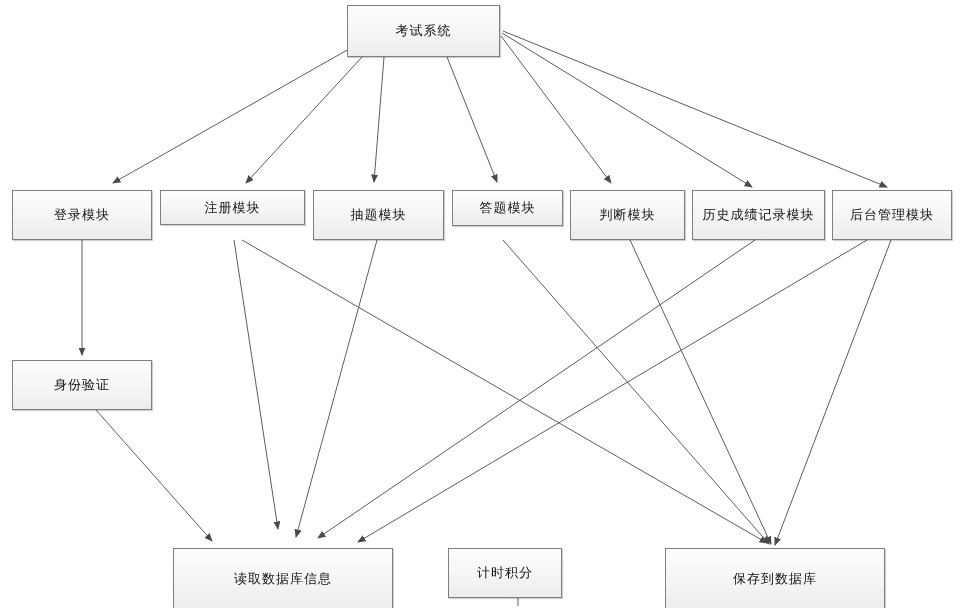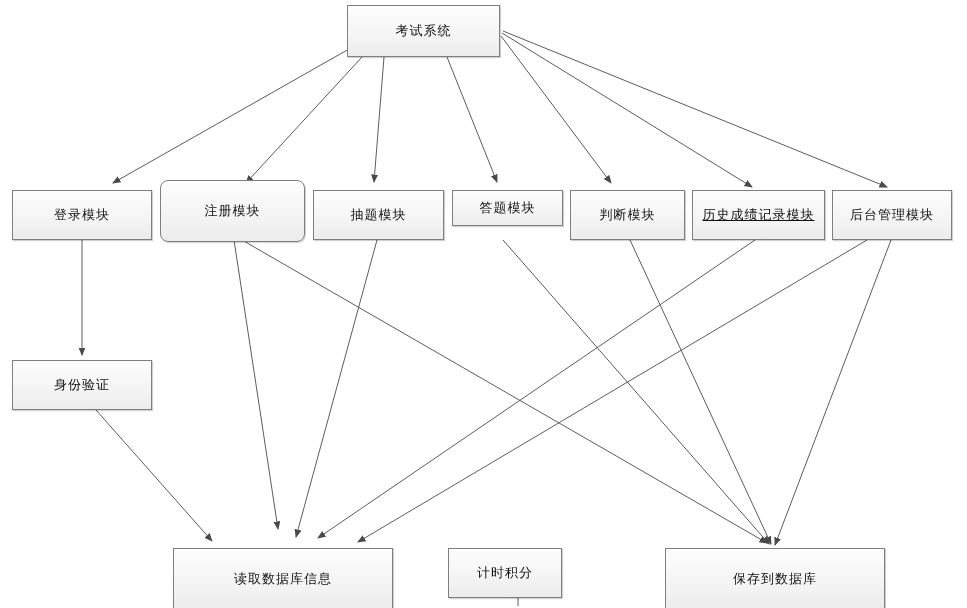--- a/index.html
+++ b/index.html
@@ -56,33 +56,33 @@
         <line x1="518" y1="597" x2="518" y2="606" class="edge-line"></line>
       </g>
   </svg>
   <div id="nodes">
       <div class="node" style="left: 347px; top: 5px; width: 153px; height: 52px;">
         <span>考试系统</span>
       </div>
       <div class="node" style="left: 12px; top: 190px; width: 140px; height: 50px;">
         <span>登录模块</span>
       </div>
-      <div class="node" style="left: 160px; top: 180px; width: 145px; height: 62px; border-radius: 8px;">
+      <div class="node" style="left: 160px; top: 190px; width: 145px; height: 35px;">
         <span>注册模块</span>
       </div>
       <div class="node" style="left: 313px; top: 190px; width: 131px; height: 50px;">
         <span>抽题模块</span>
       </div>
       <div class="node" style="left: 452px; top: 190px; width: 111px; height: 36px;">
         <span>答题模块</span>
       </div>
       <div class="node" style="left: 570px; top: 190px; width: 115px; height: 50px;">
         <span>判断模块</span>
       </div>
-      <div class="node" style="left: 692px; top: 190px; width: 133px; height: 50px; text-decoration: underline;">
+      <div class="node" style="left: 692px; top: 190px; width: 133px; height: 50px;">
         <span>历史成绩记录模块</span>
       </div>
       <div class="node" style="left: 832px; top: 190px; width: 120px; height: 50px; justify-content: center;">
         <span>后台管理模块</span>
       </div>
       <div class="node" style="left: 12px; top: 360px; width: 140px; height: 50px;">
         <span>身份验证</span>
       </div>
       <div class="node" style="left: 173px; top: 548px; width: 220px; height: 62px;">
         <span>读取数据库信息</span>

